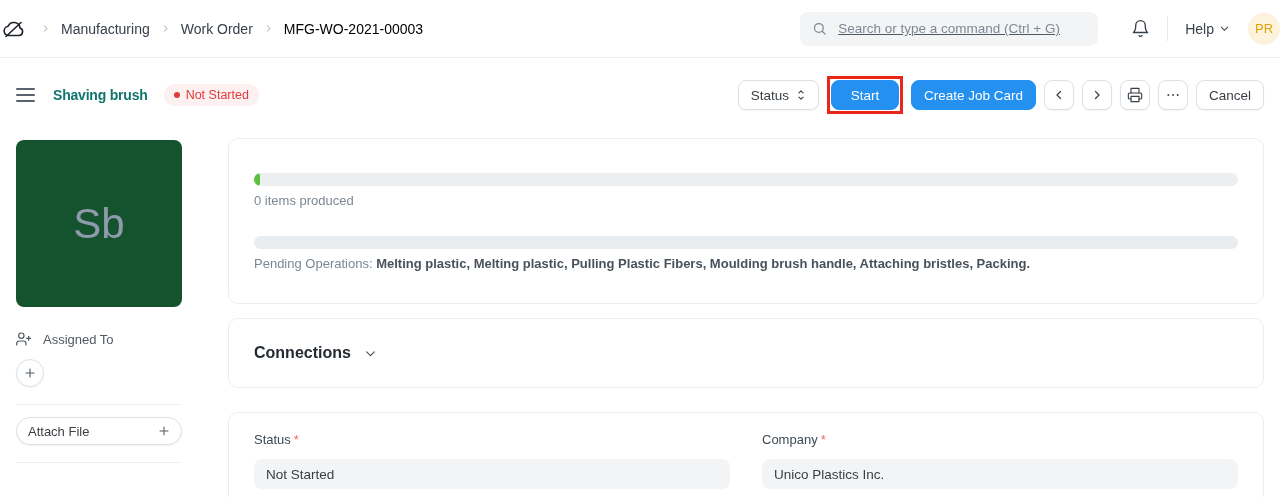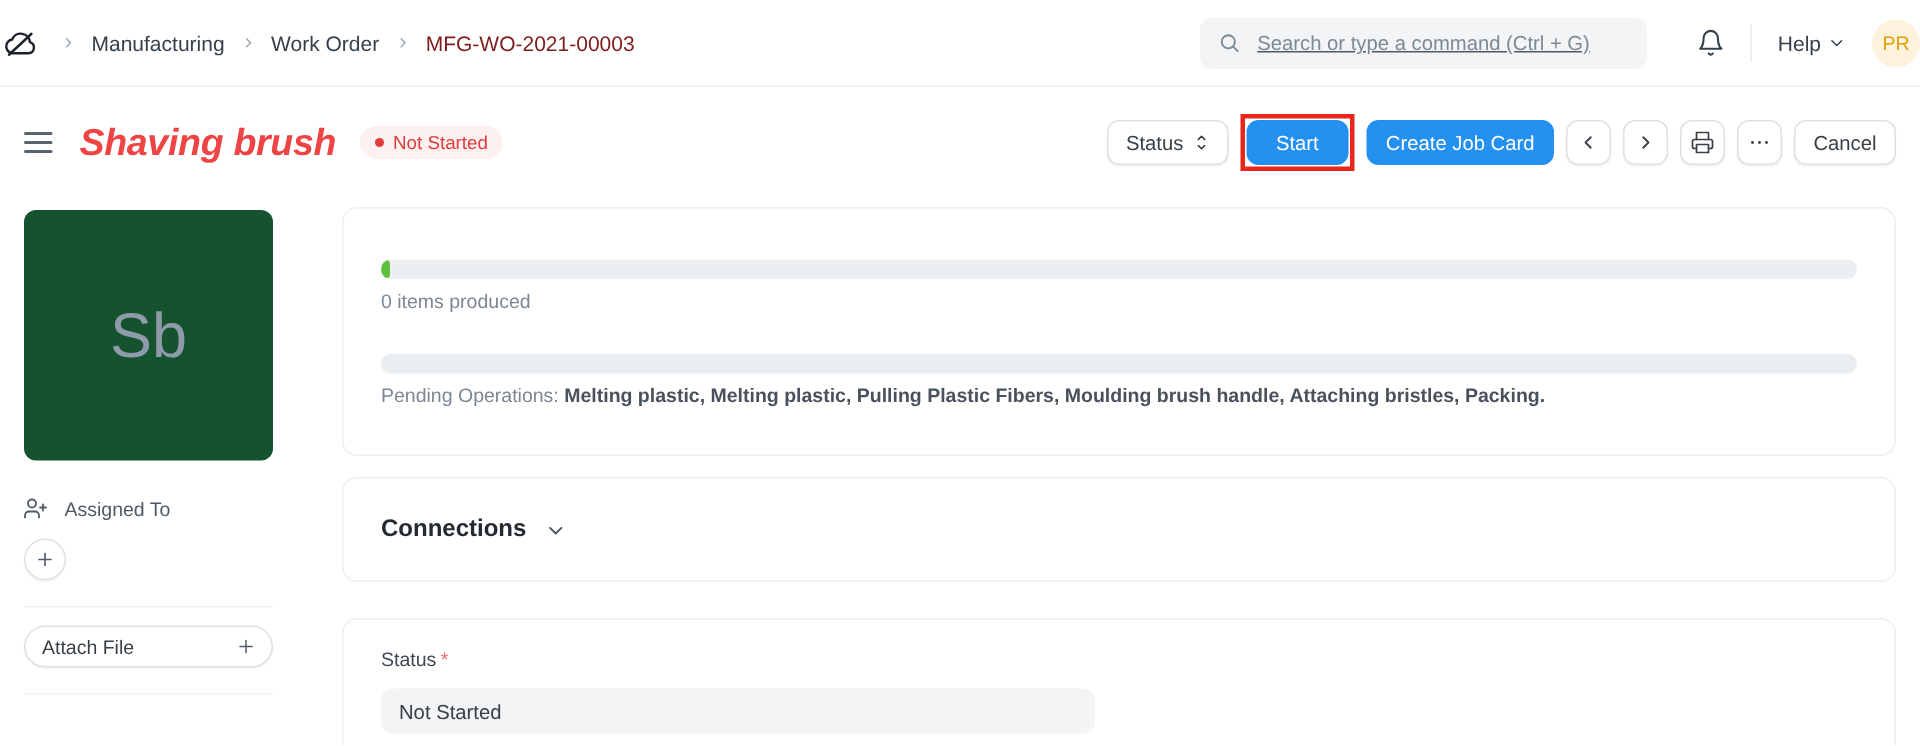--- a/index.html
+++ b/index.html
@@ -10,37 +10,37 @@
     font-family:"Liberation Sans", sans-serif;
     -webkit-font-smoothing:antialiased;
   }
   svg { display:block; }
 
   
   .navbar { height:58px; display:flex; align-items:center; padding:0 0; border-bottom:1px solid #eaedef; }
   .logo { display:flex; align-items:center; cursor:pointer; }
   .crumbs { display:flex; align-items:center; gap:11px; margin-left:14px; font-size:14px; }
   .crumb { color:#36414c; cursor:pointer; }
-  .crumb.muted { color:#7f1d1d; }
+  .crumb.muted { color:#000000; }
   .csep { display:flex; }
   .nav-right { margin-left:auto; display:flex; align-items:center; }
   .searchbox { width:298px; height:34px; background:#f3f4f6; border-radius:8px; display:flex; align-items:center; padding:0 12px; gap:9px; }
   .searchbox input { flex:1; border:0; background:transparent; outline:none; font-size:13.5px; color:#50595f; font-family:inherit;text-decoration:underline; }
   .searchbox input::placeholder { color:#7c8a96; opacity:1; }
   .bell { margin-left:33px; cursor:pointer; }
   .vdivider { width:1px; height:25px; background:#e6e9ec; margin:0 17px; }
   .help { display:flex; align-items:center; gap:5px; font-size:14px; color:#36414c; cursor:pointer; }
   .avatar { width:32px; height:32px; border-radius:50%; margin-left:18px; display:flex; align-items:center; justify-content:center;
             background:var(--avatar_bg); color:var(--avatar_text); font-size:13px; cursor:pointer; }
 
   
   .page-head { display:flex; align-items:center; padding:19px 16px 0 16px; height:55px; }
   .menu-icon { display:flex; flex-direction:column; gap:3.5px; width:19px; cursor:pointer; padding:2px 0; }
   .menu-icon span { height:2.2px; background:#57636e; border-radius:2px; }
-  .page-title { font-size:25px; font-weight:700; color:#ef4444; margin-left:18px; letter-spacing:-0.2px;font-style:italic; }
+  .page-title { font-size:14px; font-weight:700; color:#0f766e; margin-left:18px; letter-spacing:-0.2px; }
   .status-pill { margin-left:16px; background:var(--pill_bg); color:var(--status_red); font-size:12.5px; height:22px;
                  border-radius:12px; padding:0 10px; display:flex; align-items:center; gap:6px; }
   .status-pill .dot { width:6px; height:6px; border-radius:50%; background:var(--status_red); }
   .actions { margin-left:auto; display:flex; align-items:center; gap:8px; }
   .btn { height:30px; border-radius:8px; border:1px solid #dde1e4; background:#fff; color:#383f45; font-size:13.5px;
          padding:0 12px; display:inline-flex; align-items:center; justify-content:center; gap:7px;
          box-shadow:0 1px 1.5px rgba(0,0,0,.05); font-family:inherit; cursor:pointer; white-space:nowrap; }
   .btn-primary { background:var(--accent_blue); border-color:var(--accent_blue); color:#fff; box-shadow:none; }
   .icon-btn { width:30px; padding:0; }
   .highlight-box { border:3px solid var(--highlight_red); padding:1px; display:inline-flex; }
@@ -253,17 +253,23 @@
     </div>
 
     <div class="card card-form">
       <div class="form-grid">
         <div class="field">
           <div class="field-label">
             <span>Status</span><span class="req">*</span>
           </div>
           <input class="control" value="Not Started" style="">
         </div>
+        <div class="field">
+          <div class="field-label">
+            <span>Company</span><span class="req">*</span>
+          </div>
+          <input class="control" value="Unico Plastics Inc." style="">
+        </div>
       </div>
     </div>
 
   </div>
 </div>
 
 </body></html>

